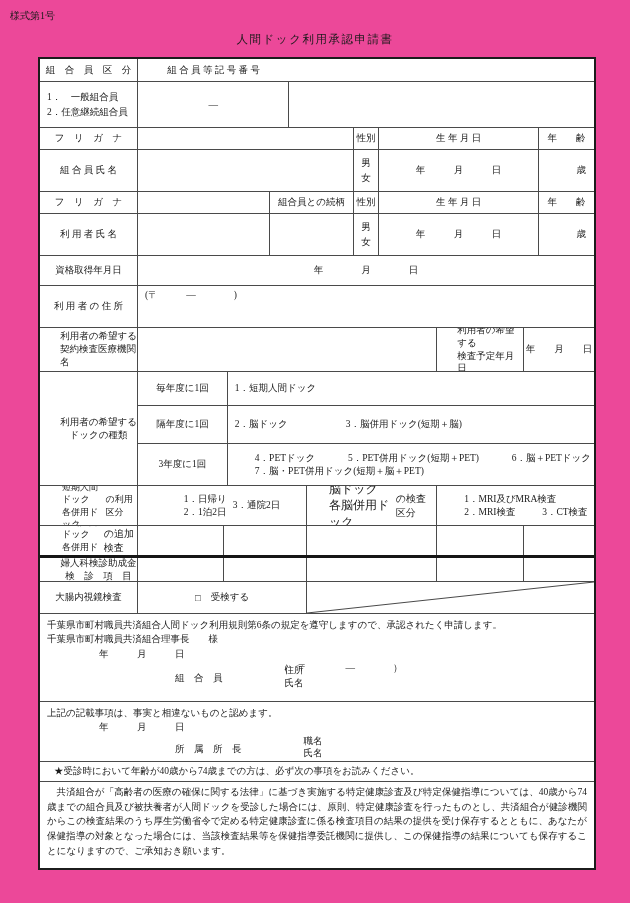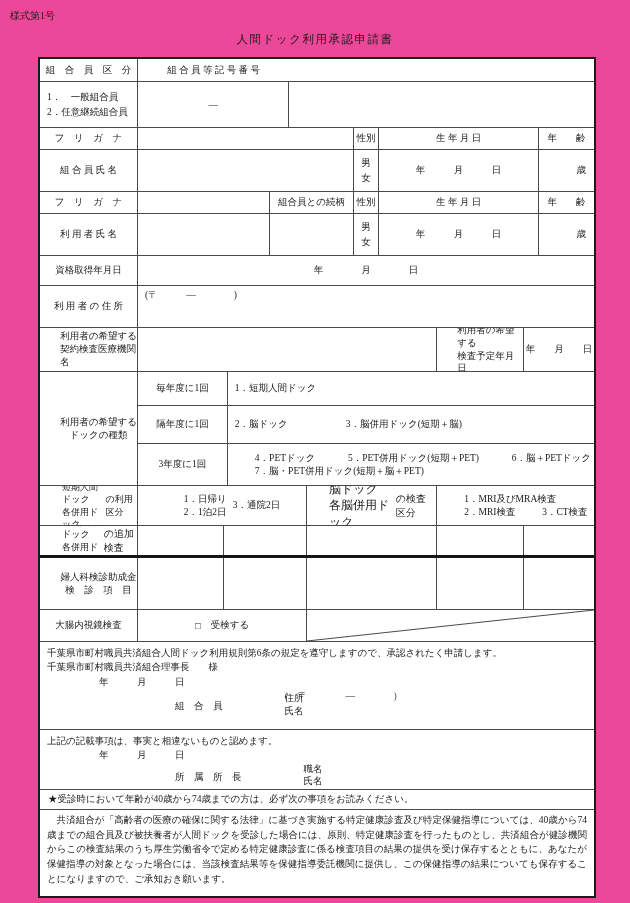--- a/index.html
+++ b/index.html
@@ -204,21 +204,21 @@
         </div>
         <span class="suffix" style="font-size:10px">の追加検査</span>
       </div>
       <div class="cell" style="width:15.5%"></div>
       <div class="cell" style="width:15%"></div>
       <div class="cell" style="width:23.5%"></div>
       <div class="cell" style="width:15.7%"></div>
       <div class="cell" style="width:12.6%"></div>
     </div>
 
-    <div class="row" style="height:52px">
+    <div class="row" style="height:24px">
       <div class="cell" style="width:17.7%">
         <div class="col ctr small-gap">
           <span>婦人科検診助成金</span>
           <span>検　診　項　目</span>
         </div>
       </div>
       <div class="cell" style="width:15.5%"></div>
       <div class="cell" style="width:15%"></div>
       <div class="cell" style="width:23.5%"></div>
       <div class="cell" style="width:15.7%"></div>
@@ -262,21 +262,21 @@
           <span style="padding-top:7px">所　属　所　長</span>
           <span class="col small-gap" style="margin-left:62px">
             <span>職名</span>
             <span>氏名</span>
           </span>
         </span>
       </div>
     </div>
 
     <div class="row" style="height:20px;align-items:center">
-      <div style="padding-left:8px">★受診時において年齢が40歳から74歳までの方は、必ず次の事項をお読みください。</div>
+      <div style="padding-left:14px">★受診時において年齢が40歳から74歳までの方は、必ず次の事項をお読みください。</div>
     </div>
 
     <div class="row" style="height:86px">
       <div class="txtblock note-text" style="width:100%;padding-top:3px">
         <span class="ind">　共済組合が「高齢者の医療の確保に関する法律」に基づき実施する特定健康診査及び特定保健指導については、40歳から74歳までの組合員及び被扶養者が人間ドックを受診した場合には、原則、特定健康診査を行ったものとし、共済組合が健診機関からこの検査結果のうち厚生労働省令で定める特定健康診査に係る検査項目の結果の提供を受け保存するとともに、あなたが保健指導の対象となった場合には、当該検査結果等を保健指導委託機関に提供し、この保健指導の結果についても保存することになりますので、ご承知おき願います。</span>
       </div>
     </div>
 
   </div>
 </div>

